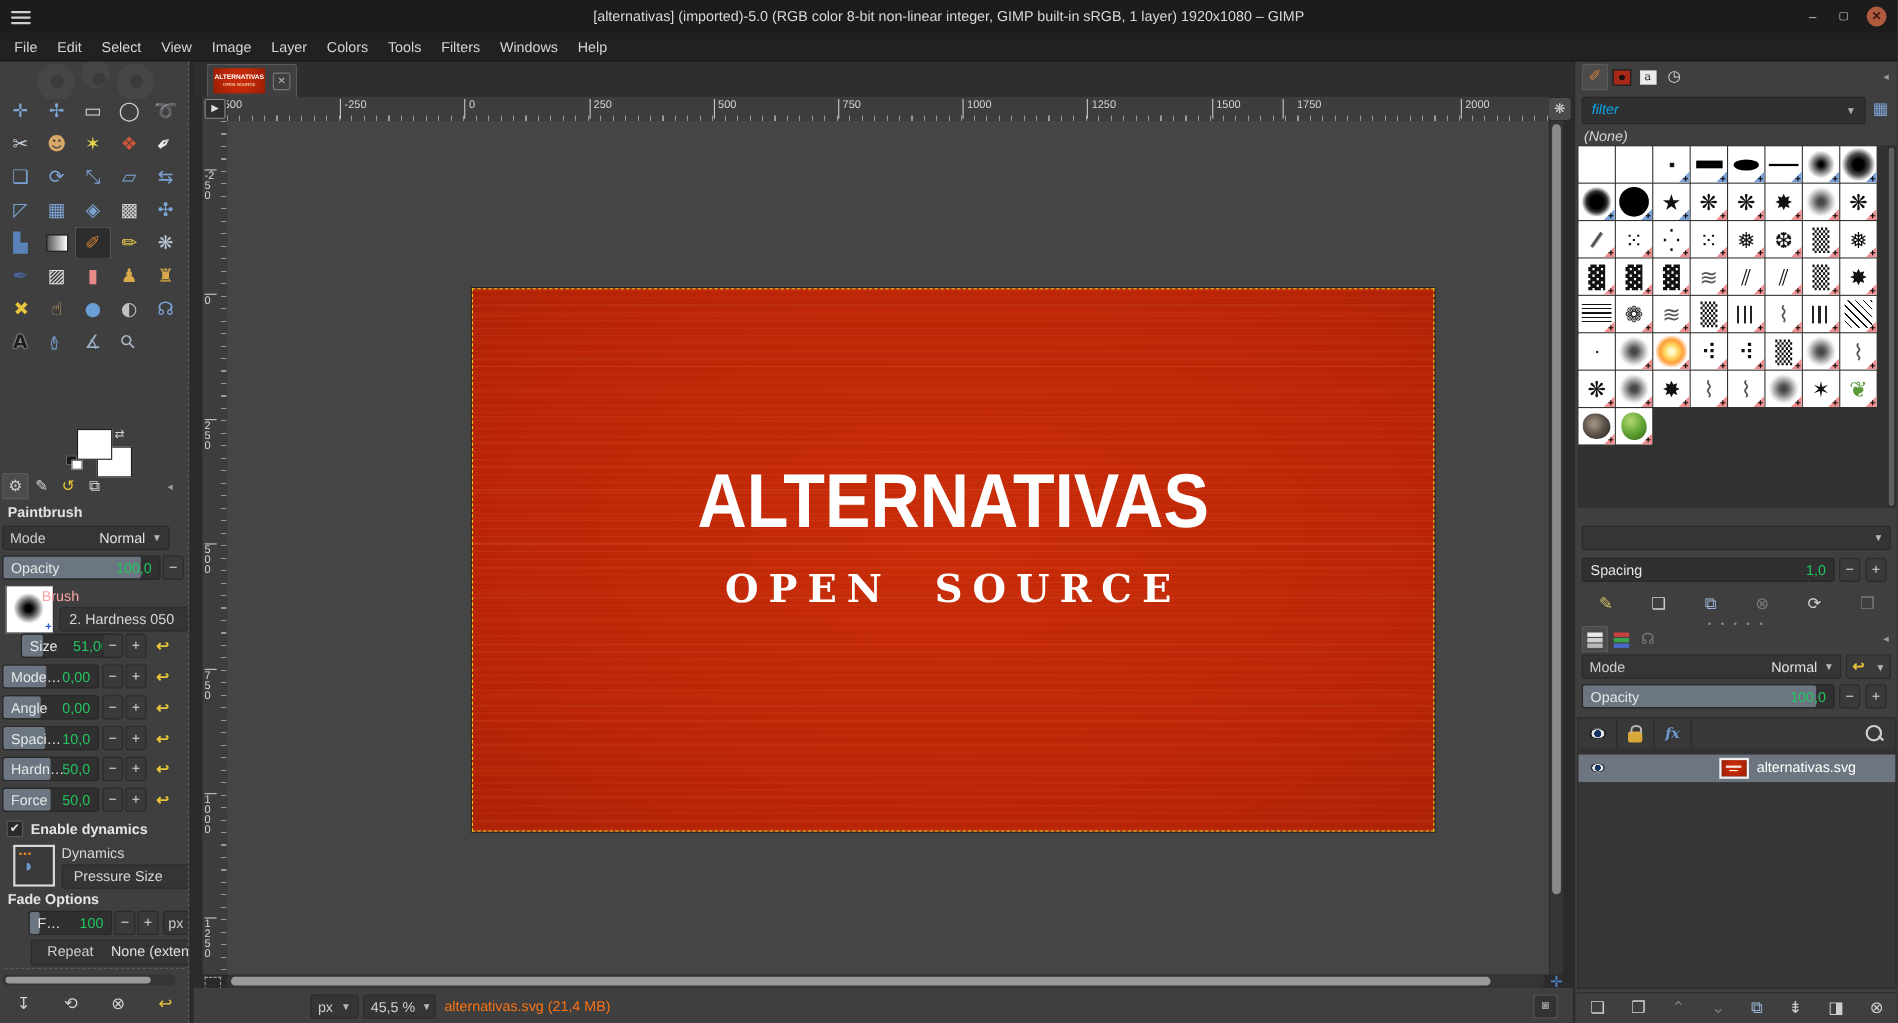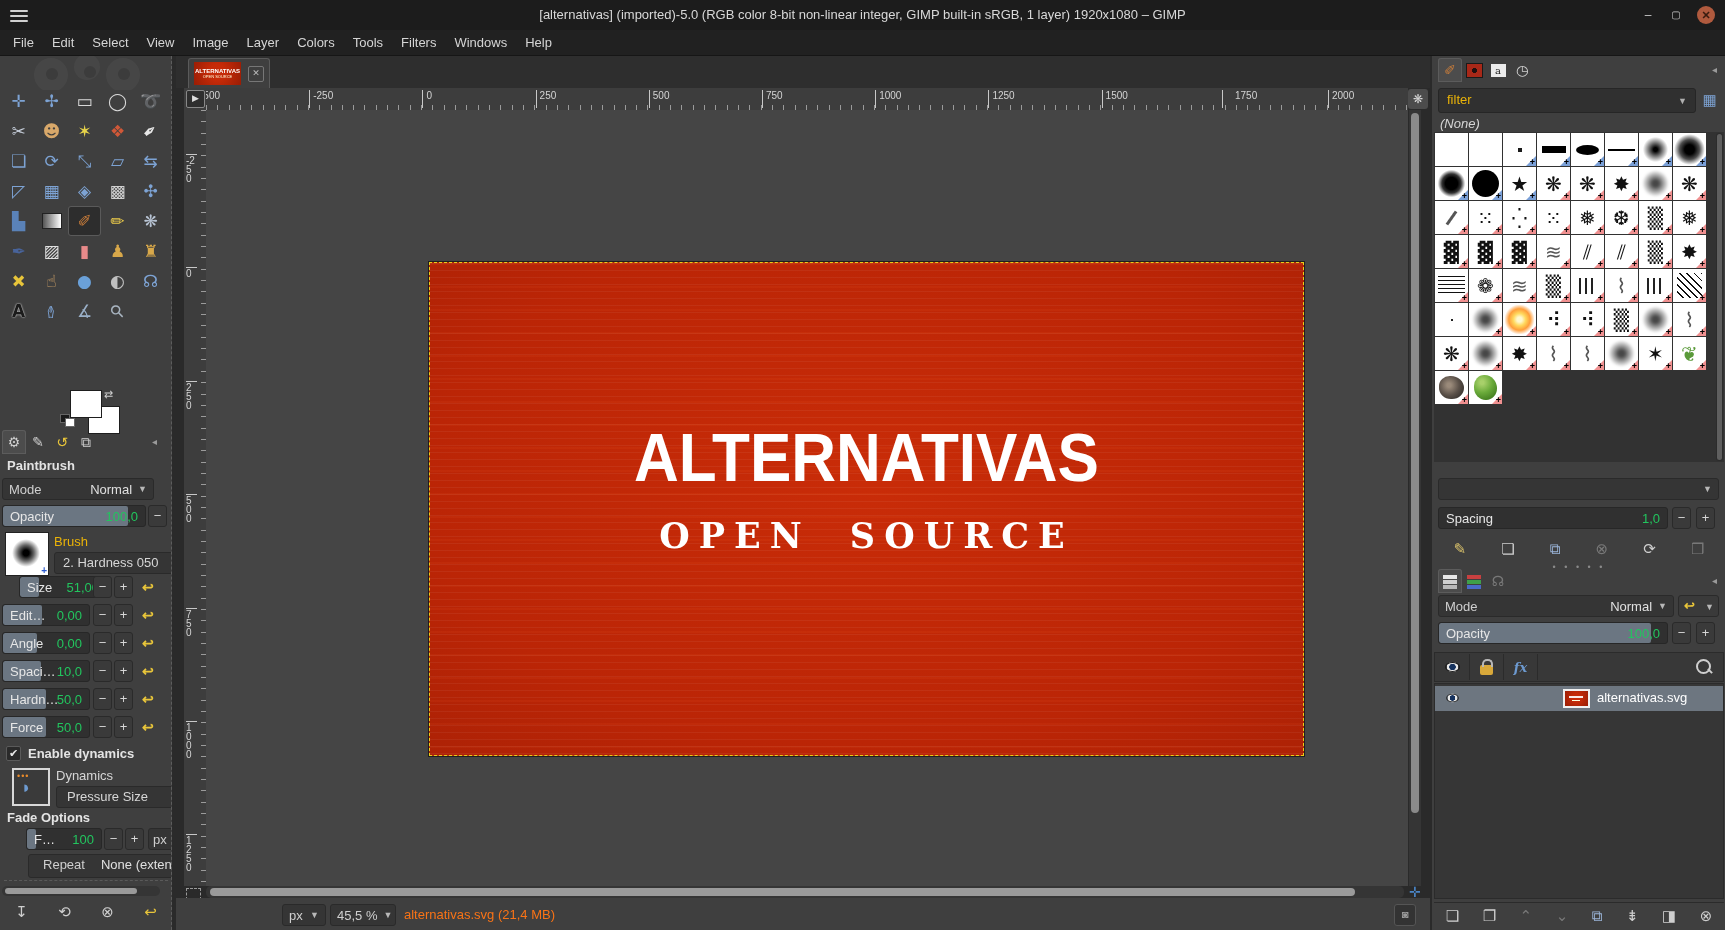--- a/index.html
+++ b/index.html
@@ -74,21 +74,21 @@
   .sliderbox .lab{left:7px;color:#e6e6e6;}
   .sliderbox .val{right:7px;color:#22c55e;}
   .sbtn{position:absolute;width:19px;height:22px;background:#3a3a3a;border:1px solid #2a2a2a;border-radius:3px;
         color:#d8d8d8;text-align:center;line-height:20px;font-size:13px;cursor:pointer;box-sizing:border-box;}
   .resetg{position:absolute;color:#e8c53a;font-size:14px;font-weight:bold;cursor:pointer;}
 
   #brushprev{position:absolute;left:5px;top:476px;width:42px;height:42px;background:#fff;border:1px solid #222;}
   #brushprev i{position:absolute;left:6px;top:6px;width:28px;height:28px;border-radius:50%;
                background:radial-gradient(circle,#000 15%,rgba(0,0,0,.6) 40%,transparent 70%);}
   #brushprev b{position:absolute;right:1px;bottom:0;color:#2a5ad0;font-size:10px;line-height:8px;}
-  #to-brush-label{position:absolute;left:54px;top:478px;color:#eab308;}
+  #to-brush-label{position:absolute;left:38px;top:478px;color:#fca5a5;}
   #to-brush-name{position:absolute;left:54px;top:496px;width:114px;height:20px;background:#353535;
                  border:1px solid #2a2a2a;border-radius:3px;line-height:20px;padding-left:8px;cursor:pointer;}
 
   #sliders{position:absolute;left:2px;top:520px;width:168px;}
   .slrow{position:relative;height:22px;margin-bottom:6px;}
 
   #enabledyn{position:absolute;left:6px;top:690px;display:flex;align-items:center;cursor:pointer;}
   #enabledyn .cb{width:13px;height:13px;background:#2a2a2a;border:1px solid #5a5a5a;border-radius:2px;
                  margin-right:7px;color:#e8e8e8;font-size:11px;line-height:13px;text-align:center;}
   #enabledyn .cb::after{content:"✔";}
@@ -169,21 +169,21 @@
   #navbtn{position:absolute;right:14px;top:6px;width:20px;height:20px;background:#333;border:1px solid #555;border-radius:3px;
           color:#999;text-align:center;line-height:18px;font-size:11px;cursor:pointer;}
 
   
   #rightdock{position:absolute;left:1431px;top:56px;width:294px;height:874px;background:#3f3f3f;
              border-left:1px solid #2a2a2a;box-sizing:border-box;overflow:hidden;}
   #rd-tabs{left:6px;top:2px;}
   #rd-collapse{right:8px;top:8px;}
   #filterwrap{position:absolute;left:6px;top:32px;width:256px;height:23px;background:#303030;border:1px solid #262626;
               border-radius:3px;}
-  #filterinput{position:absolute;left:8px;top:3px;color:#eab308;}
+  #filterinput{position:absolute;left:8px;top:3px;font-style:italic;color:#0ea5e9;}
   #filterchev{position:absolute;right:8px;top:7px;color:#b0b0b0;font-size:9px;}
   #gridviewbtn{position:absolute;left:268px;top:34px;width:19px;height:19px;color:#7da3d4;font-size:15px;
                text-align:center;line-height:19px;cursor:pointer;}
   #nonelabel{position:absolute;left:8px;top:60px;font-style:italic;color:#d6d6d6;}
   #bgridwrap{position:absolute;left:2px;top:76px;width:290px;height:330px;background:#323232;}
   #brushgrid{position:absolute;left:1px;top:1px;width:278px;display:flex;flex-wrap:wrap;}
   .bcell{position:relative;width:33px;height:33px;background:#fff;margin:0 1px 1px 0;overflow:hidden;cursor:pointer;}
   .art{position:absolute;inset:0;display:flex;align-items:center;justify-content:center;
        font-family:"DejaVu Sans",sans-serif;font-size:20px;color:#111;}
   .art.g{filter:blur(.3px);}
@@ -459,21 +459,21 @@
           <span class="lab">Size</span>
           <span class="val">51,00</span>
         </div>
         <div class="sbtn" style="left: 91px; top: 0px;">−</div>
         <div class="sbtn" style="left: 112px; top: 0px;">+</div>
         <span class="resetg" style="left: 140px; top: 3px;">↩</span>
       </div>
       <div class="slrow">
         <div class="sliderbox" style="left: 0px; top: 0px; width: 88px;">
           <span class="fill" style="width: 45%;"></span>
-          <span class="lab">Edit…</span>
+          <span class="lab">Mode…</span>
           <span class="val">0,00</span>
         </div>
         <div class="sbtn" style="left: 91px; top: 0px;">−</div>
         <div class="sbtn" style="left: 112px; top: 0px;">+</div>
         <span class="resetg" style="left: 140px; top: 3px;">↩</span>
       </div>
       <div class="slrow">
         <div class="sliderbox" style="left: 0px; top: 0px; width: 88px;">
           <span class="fill" style="width: 40%;"></span>
           <span class="lab">Angle</span>
@@ -572,21 +572,21 @@
 <div id="hruler">
     <span class="hlab" style="left: -10px;">-500</span>
     <span class="hlab" style="left: 103.2px;">-250</span>
     <span class="hlab" style="left: 216.4px;">0</span>
     <span class="hlab" style="left: 329.6px;">250</span>
     <span class="hlab" style="left: 442.8px;">500</span>
     <span class="hlab" style="left: 556px;">750</span>
     <span class="hlab" style="left: 669.2px;">1000</span>
     <span class="hlab" style="left: 782.4px;">1250</span>
     <span class="hlab" style="left: 895.6px;">1500</span>
-    <span class="hlab" style="left: 1016px; padding-left: 12px;">1750</span>
+    <span class="hlab" style="left: 960px; padding-left: 12px;">1750</span>
     <span class="hlab" style="left: 1122px;">2000</span>
   </div>
 <div id="vruler">
     <span class="vlab" style="top: 44px;">-250</span>
     <span class="vlab" style="top: 157.4px;">0</span>
     <span class="vlab" style="top: 270.8px;">250</span>
     <span class="vlab" style="top: 384.2px;">500</span>
     <span class="vlab" style="top: 497.6px;">750</span>
     <span class="vlab" style="top: 611px;">1000</span>
     <span class="vlab" style="top: 724.4px;">1250</span>

